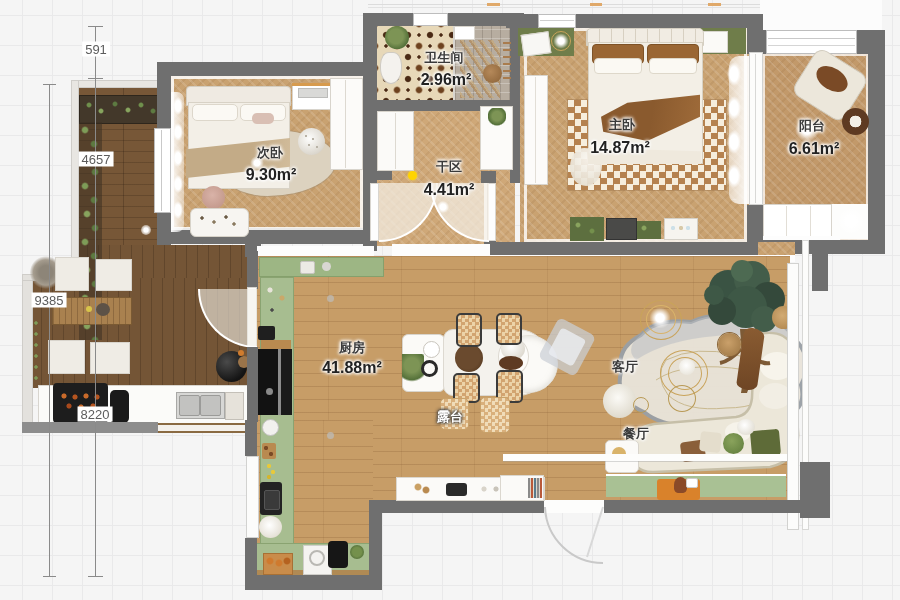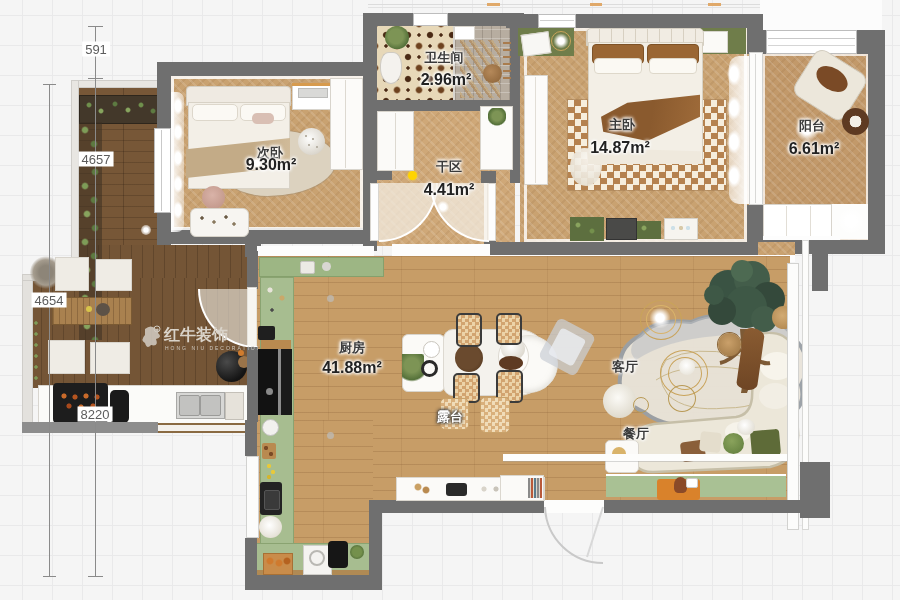--- a/index.html
+++ b/index.html
@@ -116,21 +116,21 @@
 
 <div class="dline" style="left:95px;top:26px;width:1px;height:550px"></div>
 <div class="dline" style="left:88px;top:26px;width:15px;height:1px"></div>
 <div class="dline" style="left:88px;top:78px;width:15px;height:1px"></div>
 <div class="dline" style="left:88px;top:576px;width:15px;height:1px"></div>
 
 <div class="dim" style="left:96px;top:49px">591</div>
 
 <div class="dim" style="left:96px;top:159px">4657</div>
 
-<div class="dim" style="left:49px;top:300px">4654</div>
+<div class="dim" style="left:49px;top:300px">9385</div>
 
 <div class="dim" style="left:95px;top:414px">8220</div>
 
 <div class="abs herr" style="left:165px;top:70px;width:202px;height:165px"></div>
 
 <div class="abs" style="left:375px;top:24px;width:140px;height:80px;background-color:#e7d8b8;background-image:radial-gradient(circle 4.5px at 11px 11px,#4a2a15 55%,rgba(78,46,24,.35) 75%,transparent 80%),radial-gradient(circle 4px at 0px 0px,#6e421f 60%,transparent),radial-gradient(circle 4px at 22px 0px,#6e421f 60%,transparent),radial-gradient(circle 4px at 0px 22px,#6e421f 60%,transparent),radial-gradient(circle 4px at 22px 22px,#6e421f 60%,transparent),radial-gradient(circle 2px at 11px 0px,#4a2a15 70%,transparent),radial-gradient(circle 2px at 0px 11px,#4a2a15 70%,transparent),radial-gradient(circle 2px at 22px 11px,#4a2a15 70%,transparent),radial-gradient(circle 2px at 11px 22px,#4a2a15 70%,transparent);background-size:22px 22px"></div>
 
 <div class="abs" style="left:455px;top:26px;width:58px;height:76px;background-color:#b7ada0;background-image:repeating-linear-gradient(0deg,rgba(255,255,255,.25) 0 1px,transparent 1px 9px),repeating-linear-gradient(90deg,rgba(90,80,70,.25) 0 1px,transparent 1px 9px)"></div>
 
 <div class="abs" style="left:460px;top:40px;width:40px;height:58px;background:repeating-linear-gradient(55deg,rgba(176,138,92,.75) 0 2px,rgba(201,168,115,.6) 2px 4px,transparent 4px 8px)"></div>
@@ -547,35 +547,27 @@
 <div class="lbl" style="left:352px;top:348px">厨房</div>
 <div class="area" style="left:352px;top:368px">41.88m²</div>
 
 <div class="lbl" style="left:450px;top:417px;color:#fff;text-shadow:0 0 3px #444,0 0 3px #444,0 0 4px #333">露台</div>
 
 <div class="lbl" style="left:625px;top:367px">客厅</div>
 
 <div class="lbl" style="left:636px;top:434px">餐厅</div>
 
 <div class="lbl" style="left:270px;top:153px">次卧</div>
-<div class="area" style="left:271px;top:165px">9.30m²</div>
+<div class="area" style="left:271px;top:175px">9.30m²</div>
 
 <div class="lbl" style="left:444px;top:58px">卫生间</div>
 <div class="area" style="left:446px;top:80px">2.96m²</div>
 
 <div class="lbl" style="left:449px;top:167px">干区</div>
 <div class="area" style="left:449px;top:190px">4.41m²</div>
 
 <div class="lbl" style="left:622px;top:125px">主卧</div>
 <div class="area" style="left:620px;top:148px">14.87m²</div>
 
 <div class="lbl" style="left:812px;top:126px">阳台</div>
 <div class="area" style="left:814px;top:149px">6.61m²</div>
 
-<div class="abs" style="left:138px;top:322px;width:120px;height:36px;opacity:1">
-<svg width="120" height="36" viewBox="0 0 120 36">
-<path d="M7 7 Q13 2 18 7 Q22 5 20 11 Q25 15 18 17 Q21 25 13 23 Q9 28 7 21 Q2 18 7 13 Z" fill="#d4cec4" opacity=".85"></path>
-<circle cx="19" cy="7" r="3" fill="none" stroke="#cfc9bf" stroke-width="1"></circle>
-<text x="26" y="18" font-family="Liberation Sans,sans-serif" font-size="16" font-weight="bold" fill="#d9d3c9">红牛装饰</text>
-<text x="27" y="28" font-family="Liberation Sans,sans-serif" font-size="5" letter-spacing="2" fill="#cfc9bf">HONG NIU DECORATION</text>
-</svg>
 </div>
-</div>
 
 </body></html>

